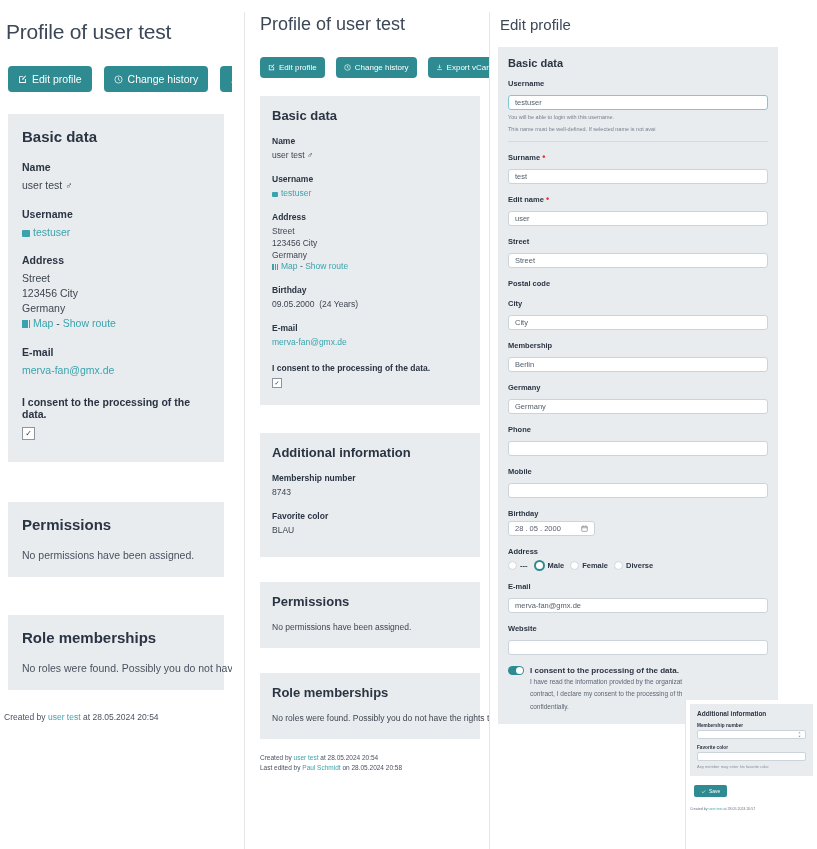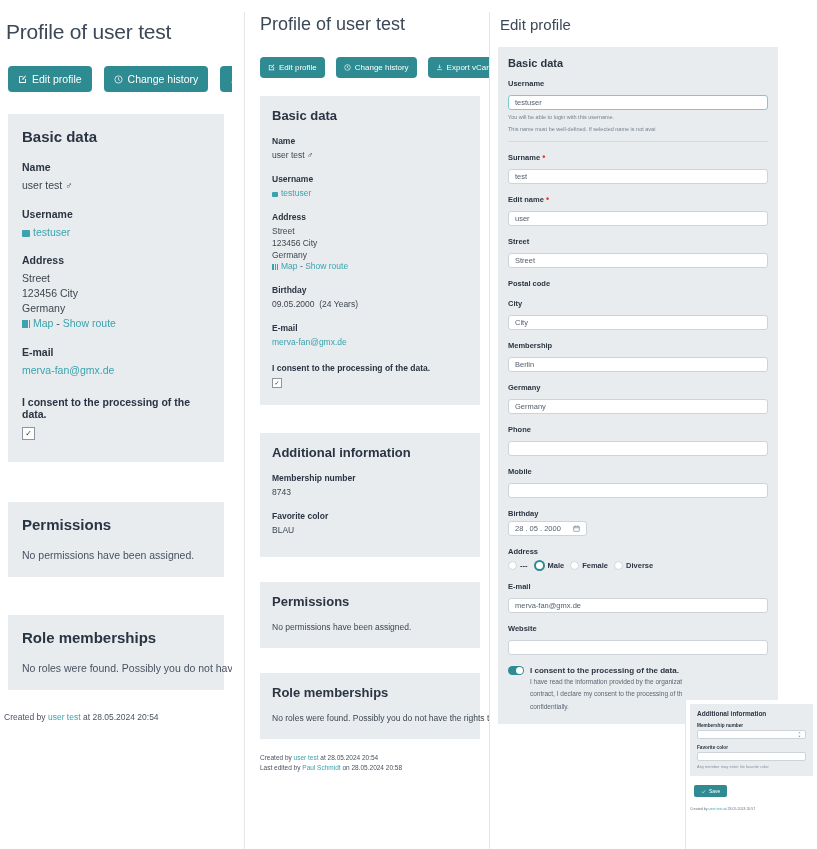--- a/index.html
+++ b/index.html
@@ -46,21 +46,21 @@
   #panelC .card{background:#e8ecef;margin:14px 0 0 8px;width:280px;padding:10px 10px 12px 10px;box-sizing:border-box;}
   #panelC .card h2{font-size:11px;font-weight:700;margin:0 0 10px 0;color:#2b3442;}
   #panelC .flabel{font-size:7.5px;font-weight:700;color:#2b3442;margin:11px 0 3px 0;}
   #panelC .flabel:first-of-type{margin-top:0;}
   #panelC .req{color:#e03030;font-size:9px;line-height:0;}
   #panelC .inp{background:#fff;border:1px solid #ccd3d9;border-radius:3px;height:15px;line-height:15px;
        font-size:7.5px;color:#55606e;padding:0 6px;width:100%;box-sizing:border-box;}
   #panelC .inp.focused{border:1px solid #7ec8cf;}
   #panelC .hint{font-size:5.5px;color:#78818d;line-height:1.55;margin-top:3px;}
   #panelC .sep{border-top:1px solid #d4dade;margin:8px 0 0 0;}
-  #panelC .daterow{display:flex;align-items:center;justify-content:space-between;width:79px;}
+  #panelC .daterow{display:flex;align-items:center;justify-content:space-between;width:87px;}
   #panelC .radios{display:flex;align-items:center;gap:6px;margin-top:4px;font-size:7.5px;font-weight:700;color:#2b3442;}
   #panelC .radio{width:7px;height:7px;border-radius:50%;background:#ffffff;border:1px solid #cfd6db;display:inline-block;}
   #panelC .radio.on{border:2px solid #2e8b92;background:#fff;}
   #panelC .rwrap{display:flex;align-items:center;gap:3px;}
   #panelC .toggle{width:16px;height:9px;border-radius:5px;background:#2e8b92;position:relative;display:inline-block;flex:none;}
   #panelC .toggle:after{content:"";position:absolute;right:1px;top:1px;width:7px;height:7px;border-radius:50%;background:#fff;}
   #panelC .consent-title{font-size:8px;font-weight:700;color:#2b3442;}
   #panelC .consent-body{font-size:6.5px;color:#5c6672;line-height:1.6;margin-top:2px;padding-left:22px;}
 
   

